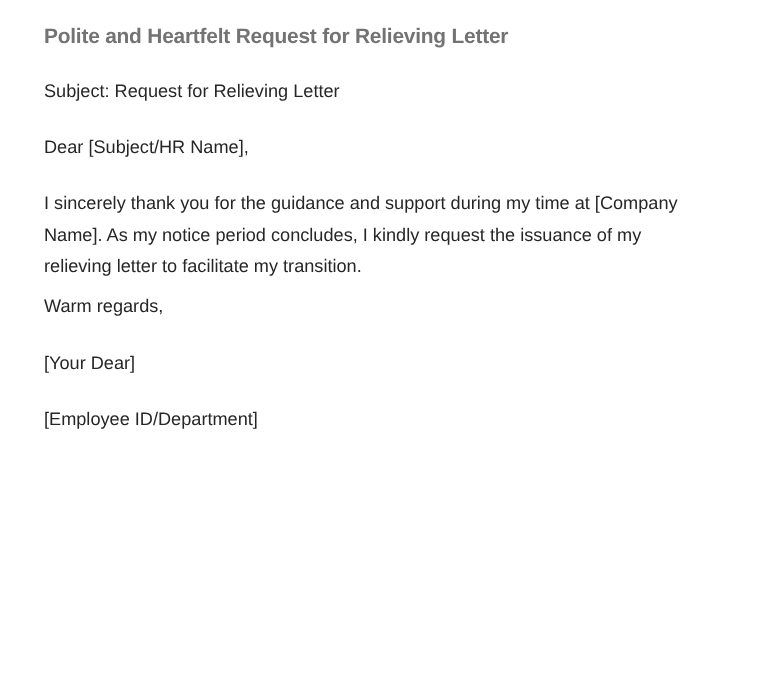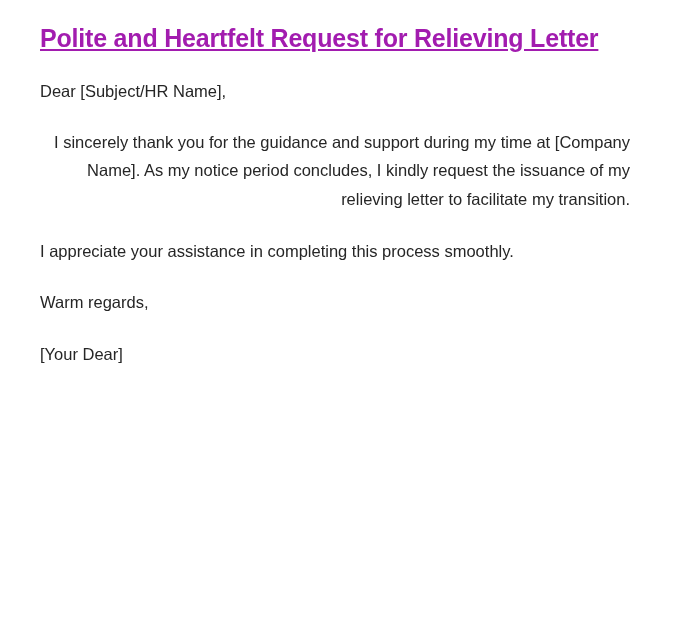--- a/index.html
+++ b/index.html
@@ -16,52 +16,51 @@
   }
   .page {
     box-sizing: border-box;
     width: 700px;
     height: 621px;
     padding: 22px 40px 0 40px;
     background: #ffffff;
     overflow: hidden;
   }
   .doc-title {
-    font-size: 25px;
+    font-size: 19px;
     line-height: 1.3;
     font-weight: bold;
-    color: #a21caf;
+    color: #737373;
     margin: 0 0 22px 0;
     letter-spacing: -0.2px;
-    text-decoration: underline;
   }
   .doc-para {
     font-size: 16.5px;
     line-height: 1.72;
     color: #262626;
     margin: 0 0 23px 0;
     max-width: 590px;
   }
   .doc-para.tight {
-    margin-bottom: 24px;
-    text-align: right;
+    margin-bottom: 8px;
   }
 </style>
 </head>
 <body>
 
 <div class="page">
 
   <h1 class="doc-title">Polite and Heartfelt Request for Relieving Letter</h1>
 
+  <p class="doc-para">Subject: Request for Relieving Letter</p>
 
   <p class="doc-para">Dear [Subject/HR Name],</p>
 
   <p class="doc-para tight">I sincerely thank you for the guidance and support during my time at [Company Name]. As my notice period concludes, I kindly request the issuance of my relieving letter to facilitate my transition.</p>
 
-  <p class="doc-para">I appreciate your assistance in completing this process smoothly.</p>
 
   <p class="doc-para">Warm regards,</p>
 
   <p class="doc-para">[Your Dear]</p>
 
+  <p class="doc-para">[Employee ID/Department]</p>
 
 </div>
 
 </body></html>

